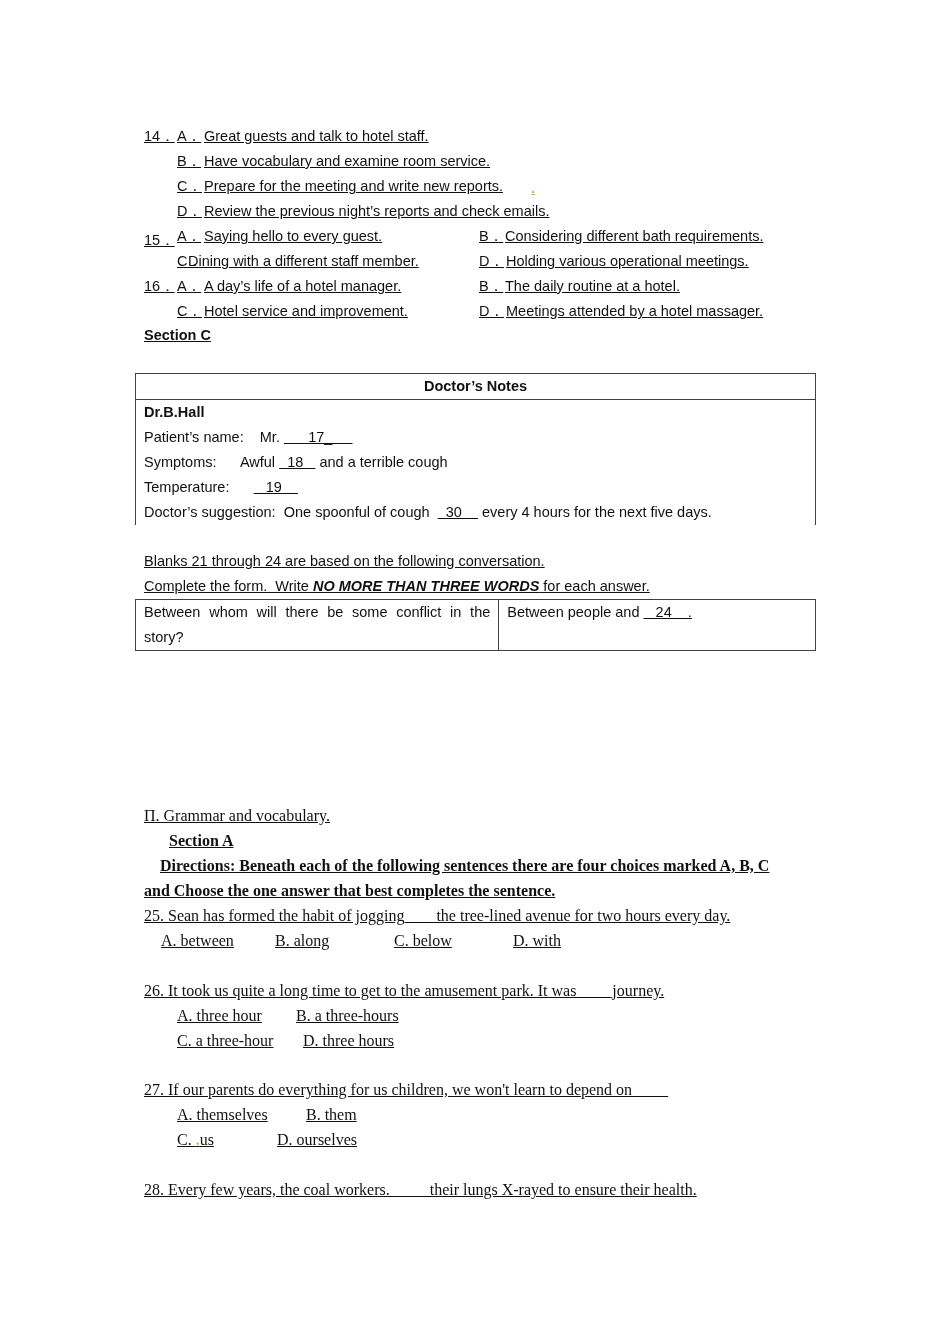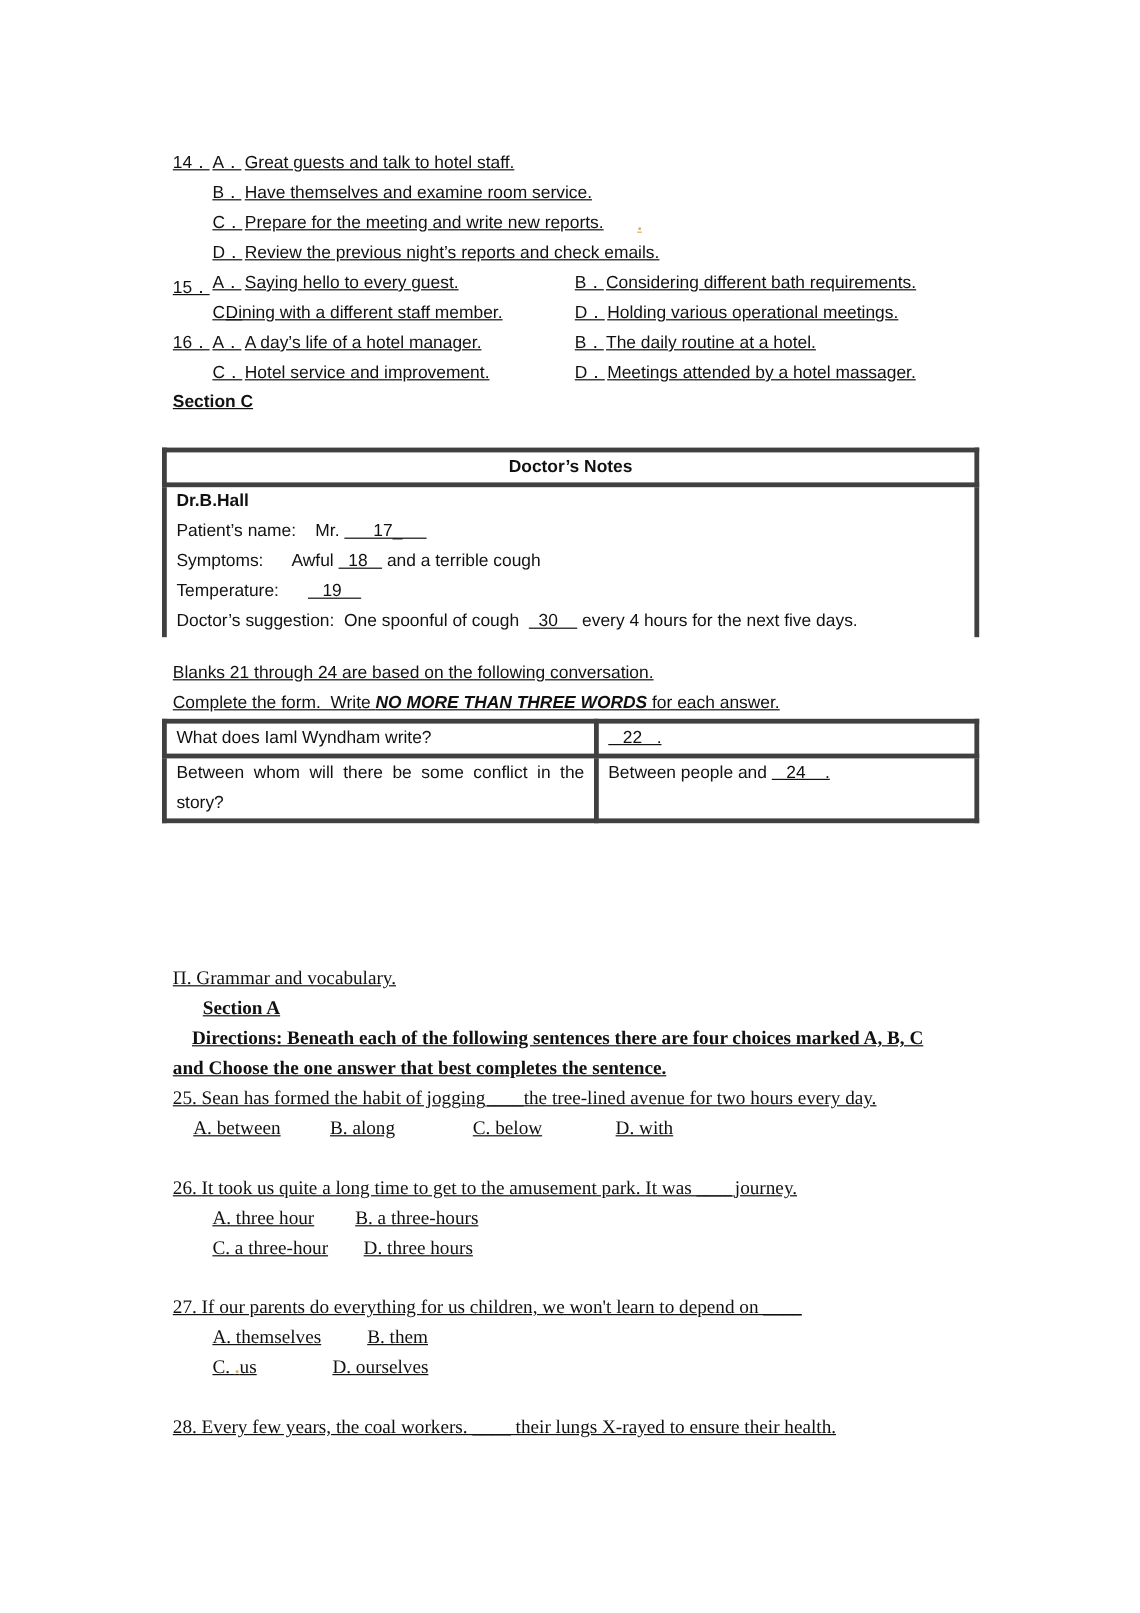--- a/index.html
+++ b/index.html
@@ -4,37 +4,37 @@
 <style>
   html, body { margin:0; padding:0; background:#ffffff; }
   body { width:950px; height:1344px; position:relative; overflow:hidden; color:#111; }
   .sans { font-family: "Liberation Sans", "DejaVu Sans", sans-serif; font-size:14.5px; }
   .serif { font-family: "Liberation Serif", "DejaVu Serif", serif; font-size:16px; }
   .abs { position:absolute; white-space:nowrap; line-height:20px;text-decoration:underline; }
   .b { font-weight:bold; }
   .bi { font-weight:bold; font-style:italic;text-align:right; }
   .mark { color:#d8b25a; font-weight:bold; }
   table { border-collapse:collapse; position:absolute; }
-  td { border:4px solid #404040; padding:0 8px; vertical-align:top; line-height:25px; }
+  td { border:1px solid #404040; padding:0 8px; vertical-align:top; line-height:25px; }
   .doc-table { left:135px; top:373px; width:681px; }
   .doc-table td { height:24px; }
   .form-table { left:135px; top:599px; width:681px; }
   .form-table td.q { width:347px; text-align:justify; }
   .form-table td.a { width:300px; }
   .blank { text-decoration:underline; white-space:pre; }
 </style>
 </head>
 <body>
 
 <div class="sans">
   <span class="abs" style="left:144px;top:126px">14．</span>
   <span class="abs" style="left:177px;top:126px">A．</span>
   <span class="abs" style="left:204px;top:126px">Great guests and talk to hotel staff.</span>
   <span class="abs" style="left:177px;top:151px">B．</span>
-  <span class="abs" style="left:204px;top:151px">Have themselves and examine room service.</span>
+  <span class="abs" style="left:204px;top:151px">Have vocabulary and examine room service.</span>
   <span class="abs" style="left:177px;top:176px">C．</span>
   <span class="abs" style="left:204px;top:176px">Prepare for the meeting and write new reports.</span>
   <span class="abs mark" style="left:531px;top:178px">.</span>
   <span class="abs" style="left:177px;top:201px">D．</span>
   <span class="abs" style="left:204px;top:201px">Review the previous night’s reports and check emails.</span>
 
   <span class="abs" style="left:144px;top:230px">15．</span>
   <span class="abs" style="left:177px;top:226px">A．</span>
   <span class="abs" style="left:204px;top:226px">Saying hello to every guest.</span>
   <span class="abs" style="left:479px;top:226px">B．</span>
@@ -75,24 +75,20 @@
   </table>
 
 <div class="sans">
   <span class="abs" style="left:144px;top:551px">Blanks 21 through 24 are based on the following conversation.</span>
   <span class="abs" style="left:144px;top:576px"><span style="white-space:pre">Complete the form.  Write </span><span class="bi">NO MORE THAN THREE WORDS</span><span> for each answer.</span></span>
 </div>
 
 <table class="form-table sans">
   <tbody>
   <tr>
-    <td class="q">What does Iaml Wyndham write?</td>
-    <td class="a"><span class="blank">   22   .</span></td>
-  </tr>
-  <tr>
     <td class="q">Between whom will there be some conflict in the story?</td>
     <td class="a"><span style="white-space:pre">Between people and </span><span class="blank">   24    .</span></td>
   </tr>
 </tbody>
   </table>
 
 <div class="serif">
   <span class="abs" style="left:144px;top:806px">П. Grammar and vocabulary.</span>
   <span class="abs b" style="left:169px;top:831px">Section A</span>
   <span class="abs b" style="left:160px;top:856px">Directions:  Beneath each of the following sentences there are four choices marked A, B, C</span>

